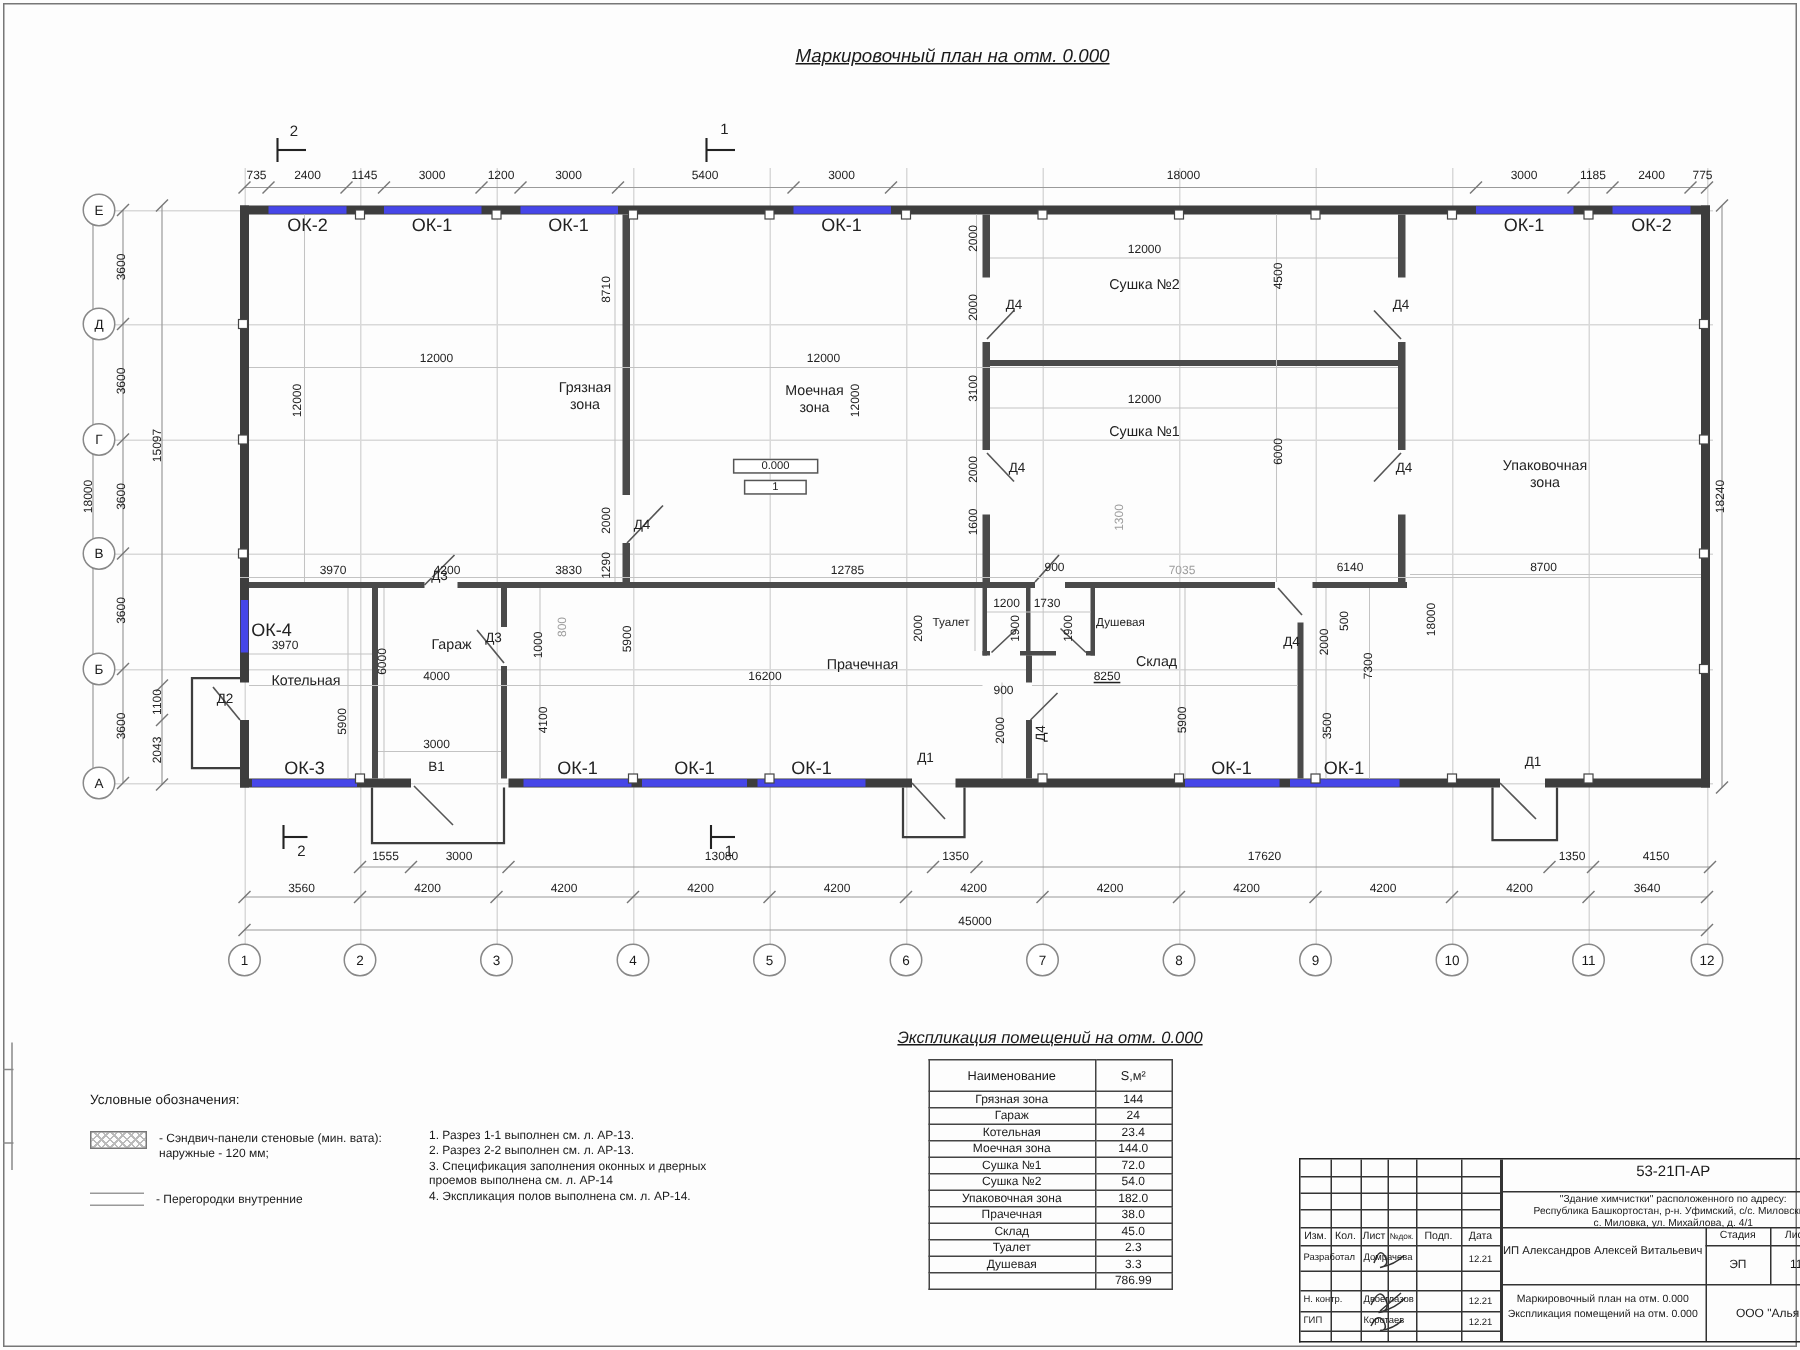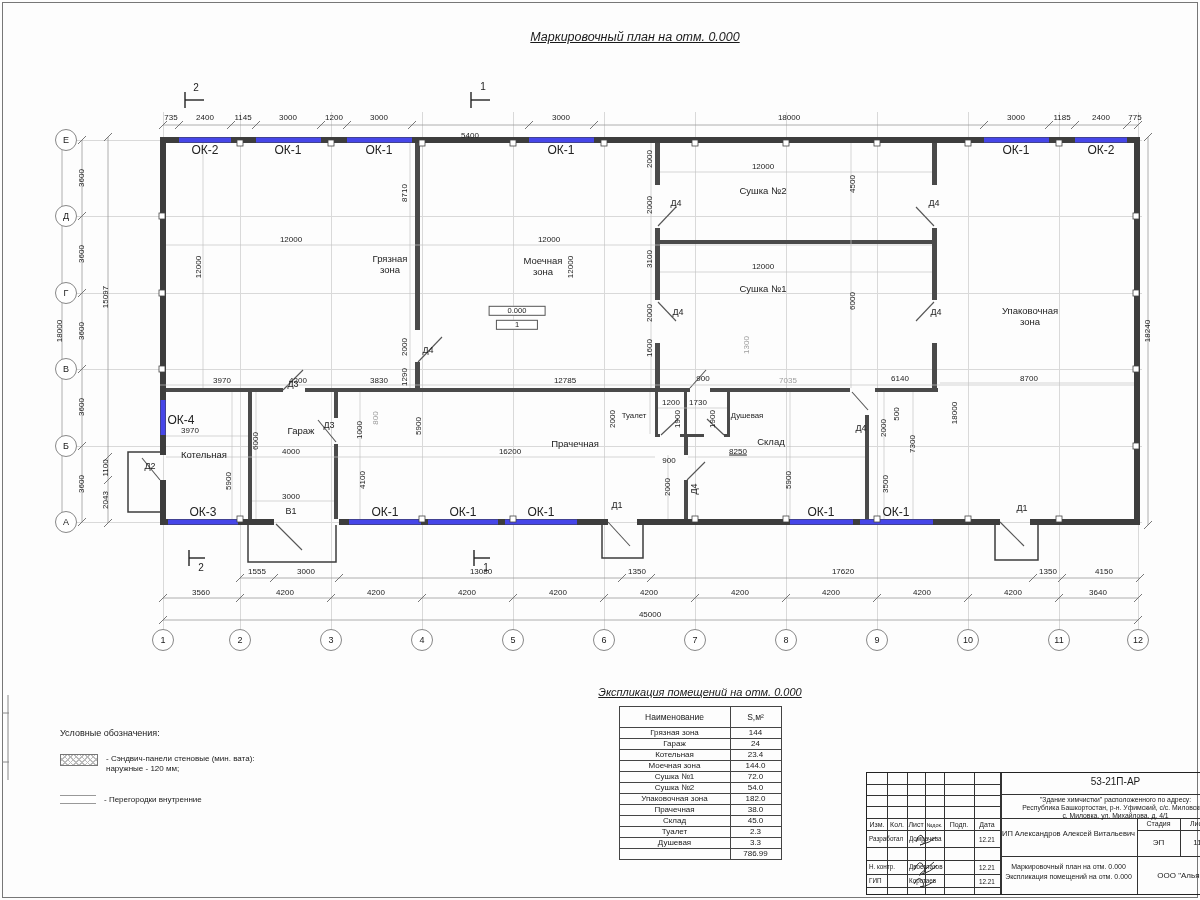--- a/index.html
+++ b/index.html
@@ -302,21 +302,21 @@
       </g>
   </svg>
 
   <div id="ann-layer">
       <span class="ann dim" style="left: 171px; top: 118px;">735</span>
       <span class="ann dim" style="left: 205px; top: 118px;">2400</span>
       <span class="ann dim" style="left: 243px; top: 118px;">1145</span>
       <span class="ann dim" style="left: 288px; top: 118px;">3000</span>
       <span class="ann dim" style="left: 334px; top: 118px;">1200</span>
       <span class="ann dim" style="left: 379px; top: 118px;">3000</span>
-      <span class="ann dim" style="left: 470px; top: 136px;">5400</span>
+      <span class="ann dim" style="left: 470px; top: 118px;">5400</span>
       <span class="ann dim" style="left: 561px; top: 118px;">3000</span>
       <span class="ann dim" style="left: 789px; top: 118px;">18000</span>
       <span class="ann dim" style="left: 1016px; top: 118px;">3000</span>
       <span class="ann dim" style="left: 1062px; top: 118px;">1185</span>
       <span class="ann dim" style="left: 1101px; top: 118px;">2400</span>
       <span class="ann dim" style="left: 1135px; top: 118px;">775</span>
       <span class="ann win" style="left: 205px; top: 151px;">ОК-2</span>
       <span class="ann win" style="left: 288px; top: 151px;">ОК-1</span>
       <span class="ann win" style="left: 379px; top: 151px;">ОК-1</span>
       <span class="ann win" style="left: 561px; top: 151px;">ОК-1</span>
@@ -466,20 +466,26 @@
       <span class="leg-sym"></span>
       <span class="leg-txt">- Сэндвич-панели стеновые (мин. вата):
 наружные - 120 мм;</span>
     </div>
     <div class="leg-row">
       <span class="leg-sym2"></span>
       <span class="leg-txt">- Перегородки внутренние</span>
     </div>
   </div>
 
+  <div id="notes">
+    <div>1. Разрез 1-1 выполнен см. л. АР-13.</div>
+    <div>2. Разрез 2-2 выполнен см. л. АР-13.</div>
+    <div>3. Спецификация заполнения оконных и дверных проемов выполнена см. л. АР-14</div>
+    <div>4. Экспликация полов выполнена см. л. АР-14.</div>
+  </div>
 
   <div id="expl">
     <div class="etitle">Экспликация помещений на отм. 0.000</div>
     <table>
       <thead>
         <tr>
           <th class="cname">Наименование</th>
           <th class="carea">S,м²</th>
         </tr>
       </thead>

